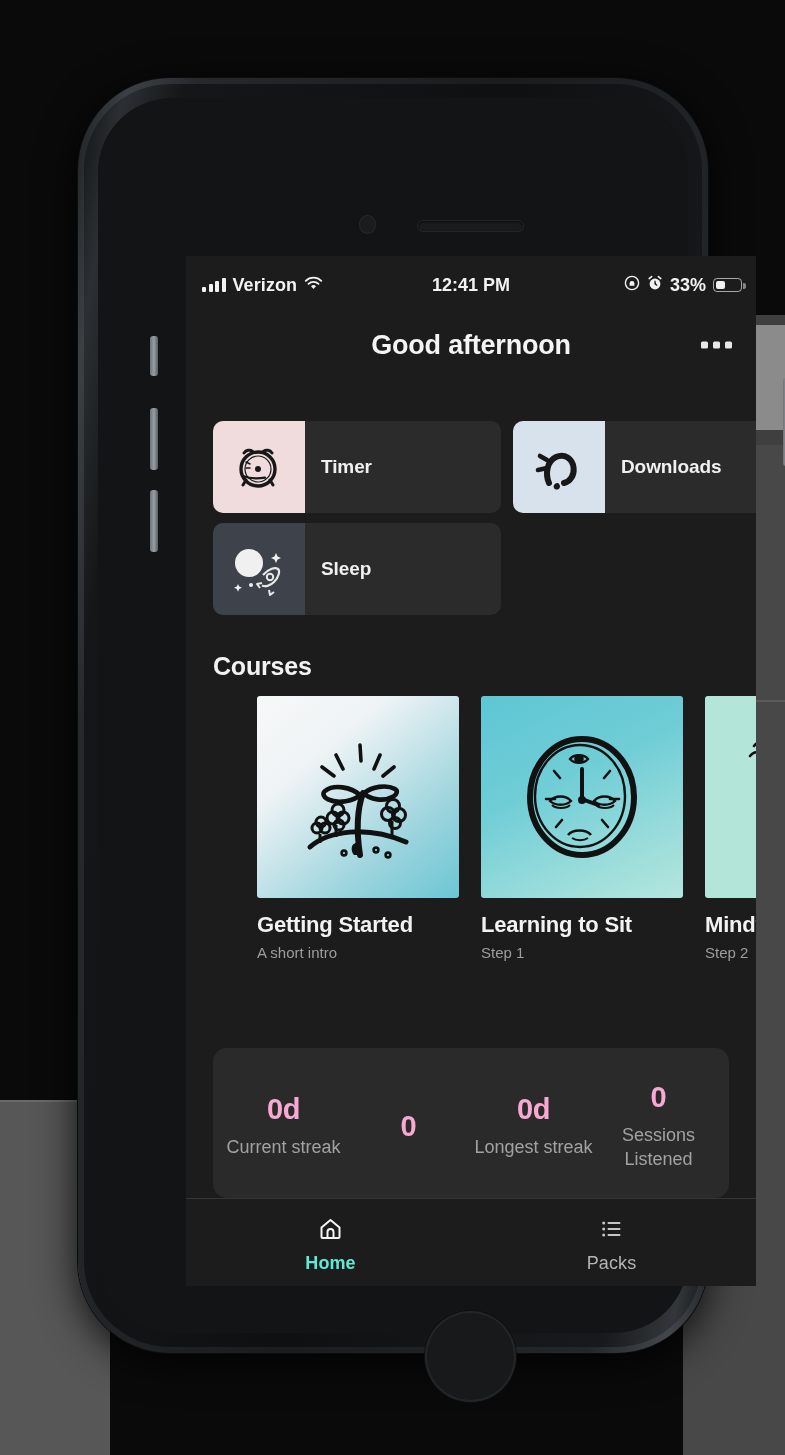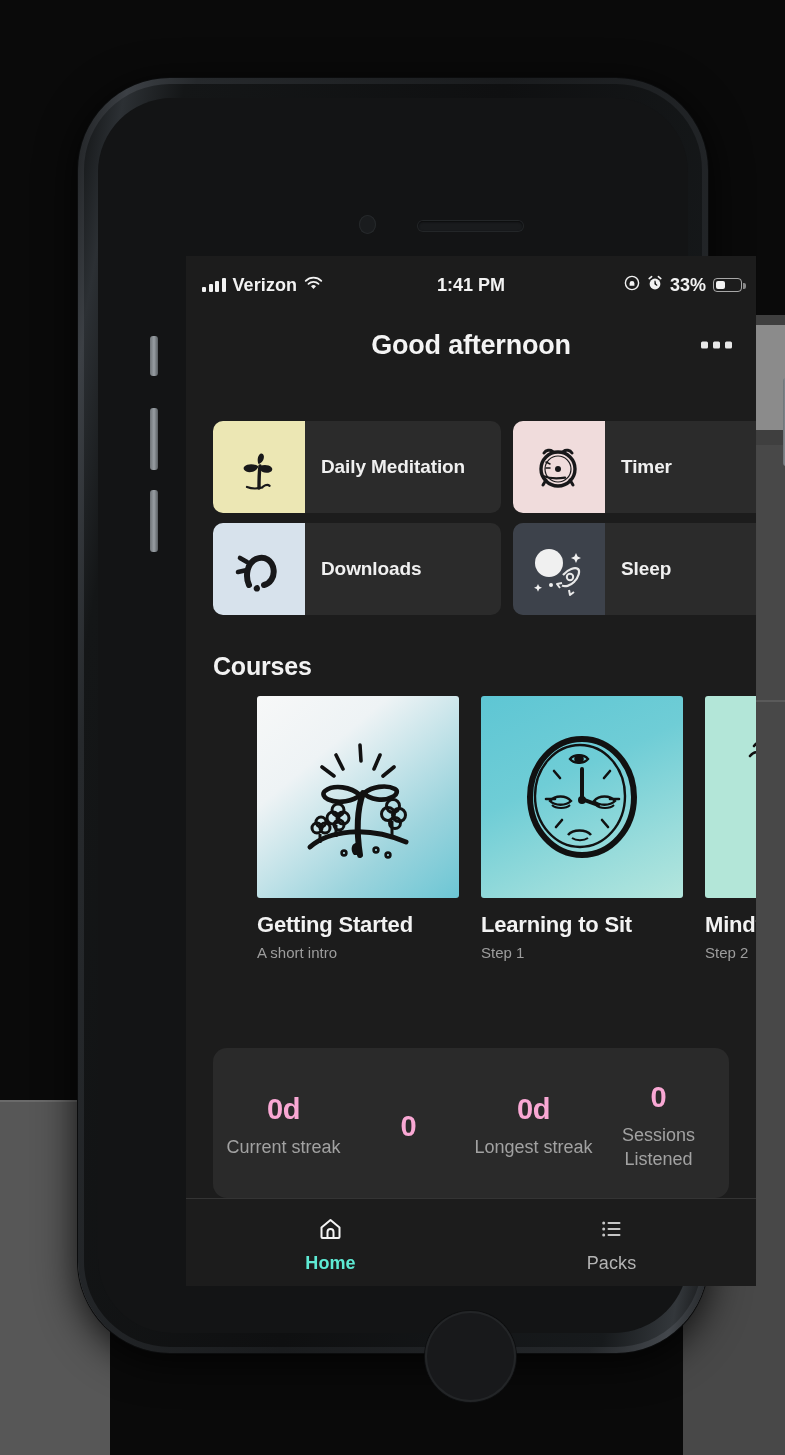--- a/index.html
+++ b/index.html
@@ -232,21 +232,21 @@
         <span class="carrier">Verizon</span>
         <span>
           <svg width="19" height="15" viewBox="0 0 20 15" fill="none">
             <path d="M10 13.4 7.4 10.5a3.6 3.6 0 0 1 5.2 0L10 13.4Z" fill="#f2f2f2"></path>
             <path d="M4.7 7.9a7.6 7.6 0 0 1 10.6 0" stroke="#f2f2f2" stroke-width="1.9" stroke-linecap="round"></path>
             <path d="M1.8 4.7a11.8 11.8 0 0 1 16.4 0" stroke="#f2f2f2" stroke-width="1.9" stroke-linecap="round"></path>
           </svg>
         </span>
       </div>
 
-      <div class="sb-center">1:41 PM</div>
+      <div class="sb-center">12:41 PM</div>
 
       <div class="sb-right">
         <span>
           <svg width="16" height="16" viewBox="0 0 16 16">
             <circle cx="8" cy="8" r="6.6" fill="none" stroke="#f2f2f2" stroke-width="1.4"></circle>
             <path d="M5.6 8.4a2.4 2.4 0 0 1 4.8 0v2.4H5.6V8.4Z" fill="#f2f2f2"></path>
           </svg>
         </span>
         <span>
           <svg width="16" height="16" viewBox="0 0 16 16">
@@ -266,32 +266,20 @@
       <div class="greeting">Good afternoon</div>
       <div class="more-btn">
           <i></i>
           <i></i>
           <i></i>
         </div>
     </div>
 
     <div class="tiles">
 
-      <div class="tile">
-        <div class="tile-thumb" style="background:#ece7b4">
-          <svg width="62" height="62" viewBox="0 0 62 62">
-            <path d="M31 52c0-10 .4-17 1-22" stroke="#18181a" stroke-width="3.4" stroke-linecap="round" fill="none"></path>
-            <path d="M32 30c4-1.6 9-1.2 11.6 1.4 1.4 1.4.7 3.6-1.4 4.6-4 2-9.4.4-10.8-3.4" fill="#18181a"></path>
-            <path d="M30 30c-4.4-2.4-10.6-2.4-13.6.6-1.6 1.6-.6 4 1.9 5 4.4 1.8 10.4-.6 11.9-4.6" fill="#18181a"></path>
-            <path d="M30.5 28c-1.4-3.5-1-8.2 1.6-10.1 1.6-1.2 3.6.2 3.8 2.4.3 3.6-2.4 7.3-5.4 7.7Z" fill="#18181a"></path>
-            <path d="M19 51c4 1.6 10.5 1.8 15.5.4M35 50.6c2.6-1.8 5.2-2 6.6-.8" stroke="#18181a" stroke-width="2.2" stroke-linecap="round" fill="none"></path>
-          </svg>
-        </div>
-        <div class="tile-label">Daily Meditation</div>
-      </div>
 
       <div class="tile">
         <div class="tile-thumb" style="background:#f0dcdc">
           <svg width="58" height="58" viewBox="0 0 58 58">
             <circle cx="28" cy="31" r="17" fill="none" stroke="#18181a" stroke-width="3.4"></circle>
             <circle cx="28" cy="31" r="13" fill="none" stroke="#18181a" stroke-width="1.2"></circle>
             <circle cx="28" cy="31" r="3" fill="#18181a"></circle>
             <path d="M14 15c2-3 6-3.6 8.6-1.6M42 15c-2-3-6-3.6-8.6-1.6" stroke="#18181a" stroke-width="3" stroke-linecap="round" fill="none"></path>
             <path d="M16 42l-3 5M40 42l3 5" stroke="#18181a" stroke-width="3" stroke-linecap="round"></path>
             <path d="M13 38c6 2.4 14 3 22 1.6" stroke="#18181a" stroke-width="2.4" stroke-linecap="round" fill="none"></path>

